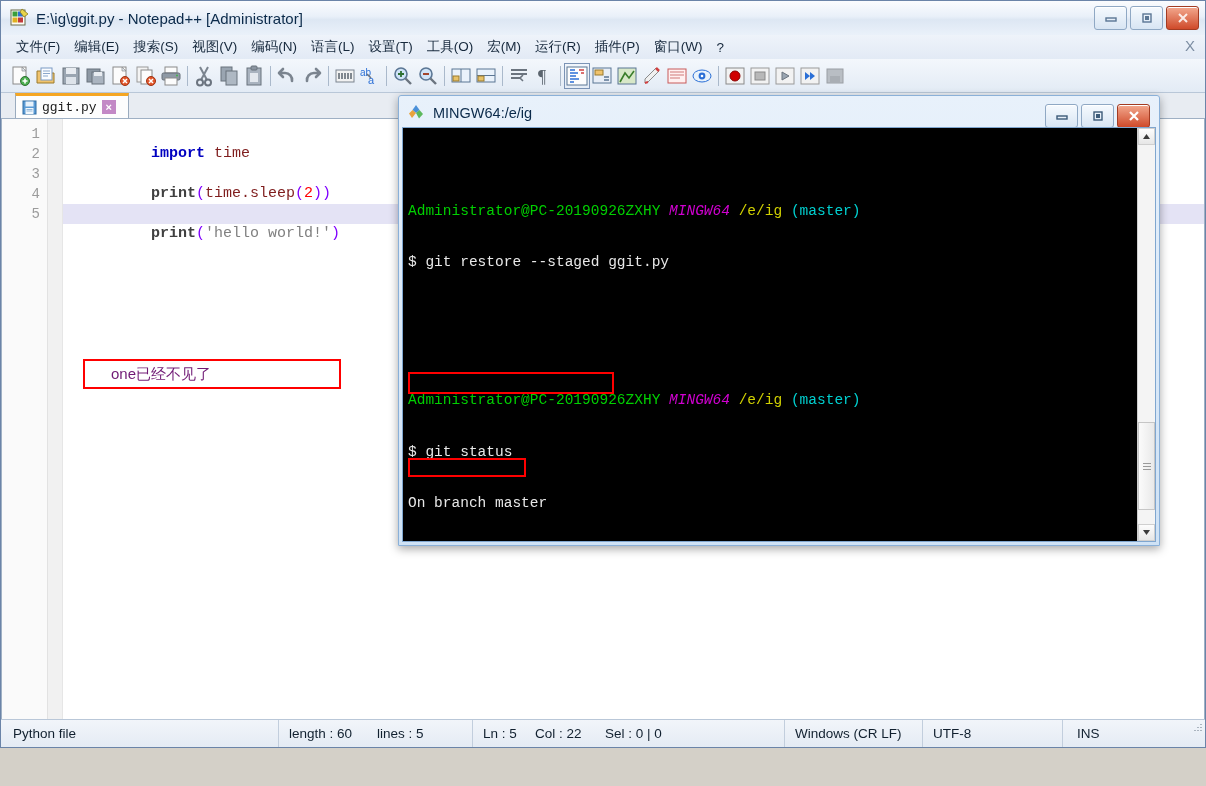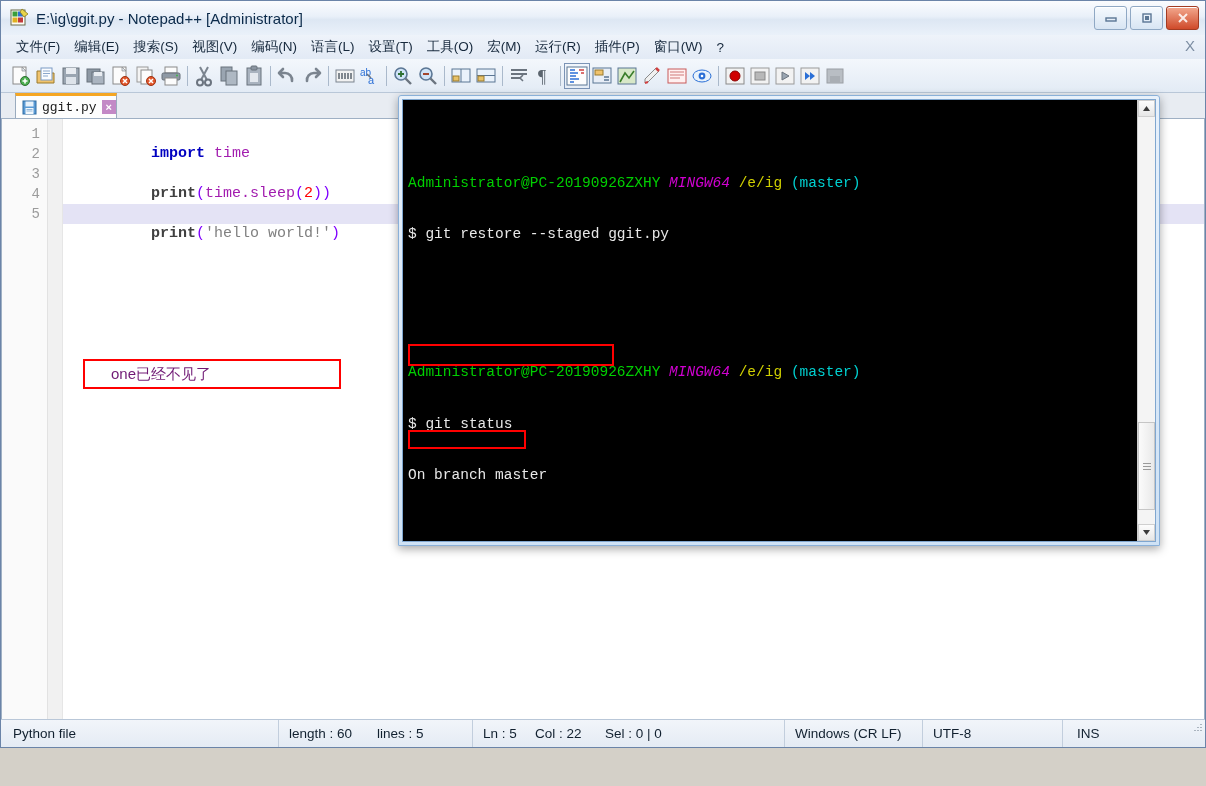--- a/index.html
+++ b/index.html
@@ -67,21 +67,21 @@
   #npp-tabbar{
     height:26px;flex:none;background:#e8ecf2;
     border-bottom:1px solid #9fb0c4;
     display:flex;align-items:flex-end;padding-left:14px;
     box-sizing:border-box;
   }
   #tab-ggit{
     height:25px;display:flex;align-items:center;gap:5px;
     background:#fdfdfd;border:1px solid #9aabbe;border-bottom:none;
     border-top:3px solid #f5a623;
-    padding:0 0 0 6px;box-sizing:border-box;position:relative;
+    padding:0 12px 0 6px;box-sizing:border-box;position:relative;
   }
   #tab-ggit .tab-label{
     font-size:13px;color:#1a1a1a;
     font-family:"Liberation Mono", monospace;
   }
   .tab-save-icon{width:15px;height:15px;position:relative;flex:none;}
   .tab-close{
     width:14px;height:14px;background:#c389c6;color:#fff;
     font-size:11px;font-weight:bold;line-height:14px;text-align:center;
     font-family:"Liberation Sans",sans-serif;flex:none;
@@ -107,21 +107,21 @@
     height:20px;line-height:20px;
     font-family:"Liberation Mono", monospace;font-size:15px;
     white-space:pre;padding-left:16px;color:#000;
   }
   .code-line.hl{background:#e4e3f5;}
   .kw{color:#0000c0;font-weight:bold;margin-top:25px;}
   .fn{color:#404040;font-weight:bold;}
   .str{color:#808080;}
   .num{color:#ff0000;}
   .punc{color:#8000ff;}
-  .plain{color:#a21caf;}
+  .plain{color:#7f1d1d;}
   #annot-box{
     position:absolute;left:81px;top:240px;width:258px;height:30px;
     border:2px solid #ff0000;box-sizing:border-box;background:transparent;
     display:flex;align-items:center;
   }
   #annot-text{
     color:#701a75;font-size:15px;padding-left:26px;white-space:nowrap;
     font-family:"Liberation Sans", sans-serif;
   }
   
@@ -532,20 +532,48 @@
     <span class="sb-cell nb" id="sb-ins">INS</span>
     <span id="sb-grip">
       <svg width="16" height="16">
           <path d="M12 4 L12 5 M9 7 L9 8 M12 7 L12 8 M6 10 L6 11 M9 10 L9 11 M12 10 L12 11" stroke="#9aa5b1" stroke-width="1.6"></path>
         </svg>
     </span>
   </div>
 </div>
 
 <div id="term-window">
+  <div id="term-titlebar">
+    <span id="term-icon">
+      <svg width="18" height="18" viewBox="0 0 18 18">
+        <path d="M9 1 L12.5 6 L9 9 L5.5 6 Z" fill="#4a90d9"></path>
+        <path d="M5.5 6 L9 9 L5 14 L2 9.5 Z" fill="#e8a33d"></path>
+        <path d="M9 9 L12.5 6 L16 10 L12 14.5 Z" fill="#5cb85c"></path>
+      </svg>
+    </span>
+    <span id="term-title-text">MINGW64:/e/ig</span>
+    <div class="wbtns">
+      <div class="wbtn">
+        <svg width="14" height="10">
+            <rect x="2" y="5" width="10" height="3" fill="none" stroke="#3c5a78" stroke-width="1.4"></rect>
+          </svg>
+      </div>
+      <div class="wbtn">
+        <svg width="14" height="12">
+            <rect x="3" y="2" width="8" height="8" fill="none" stroke="#3c5a78" stroke-width="1.4"></rect>
+            <rect x="5" y="4" width="4" height="4" fill="#3c5a78"></rect>
+          </svg>
+      </div>
+      <div class="wbtn close">
+        <svg width="14" height="12">
+            <path d="M3 2 L11 10 M11 2 L3 10" stroke="#ffffff" stroke-width="2.2"></path>
+          </svg>
+      </div>
+    </div>
+  </div>
 
   <div id="term-body">
     <div id="term-text">
 
       
       <div><span class="t-green">Administrator@PC-20190926ZXHY</span><span class="t-white"> </span><span class="t-magenta">MINGW64</span><span class="t-white"> </span><span class="t-yellow">/e/ig</span><span class="t-white"> </span><span class="t-cyan">(master)</span></div>
       <div class="t-white">$ git restore --staged ggit.py</div>
       <div class="t-blank"></div>
 
       

